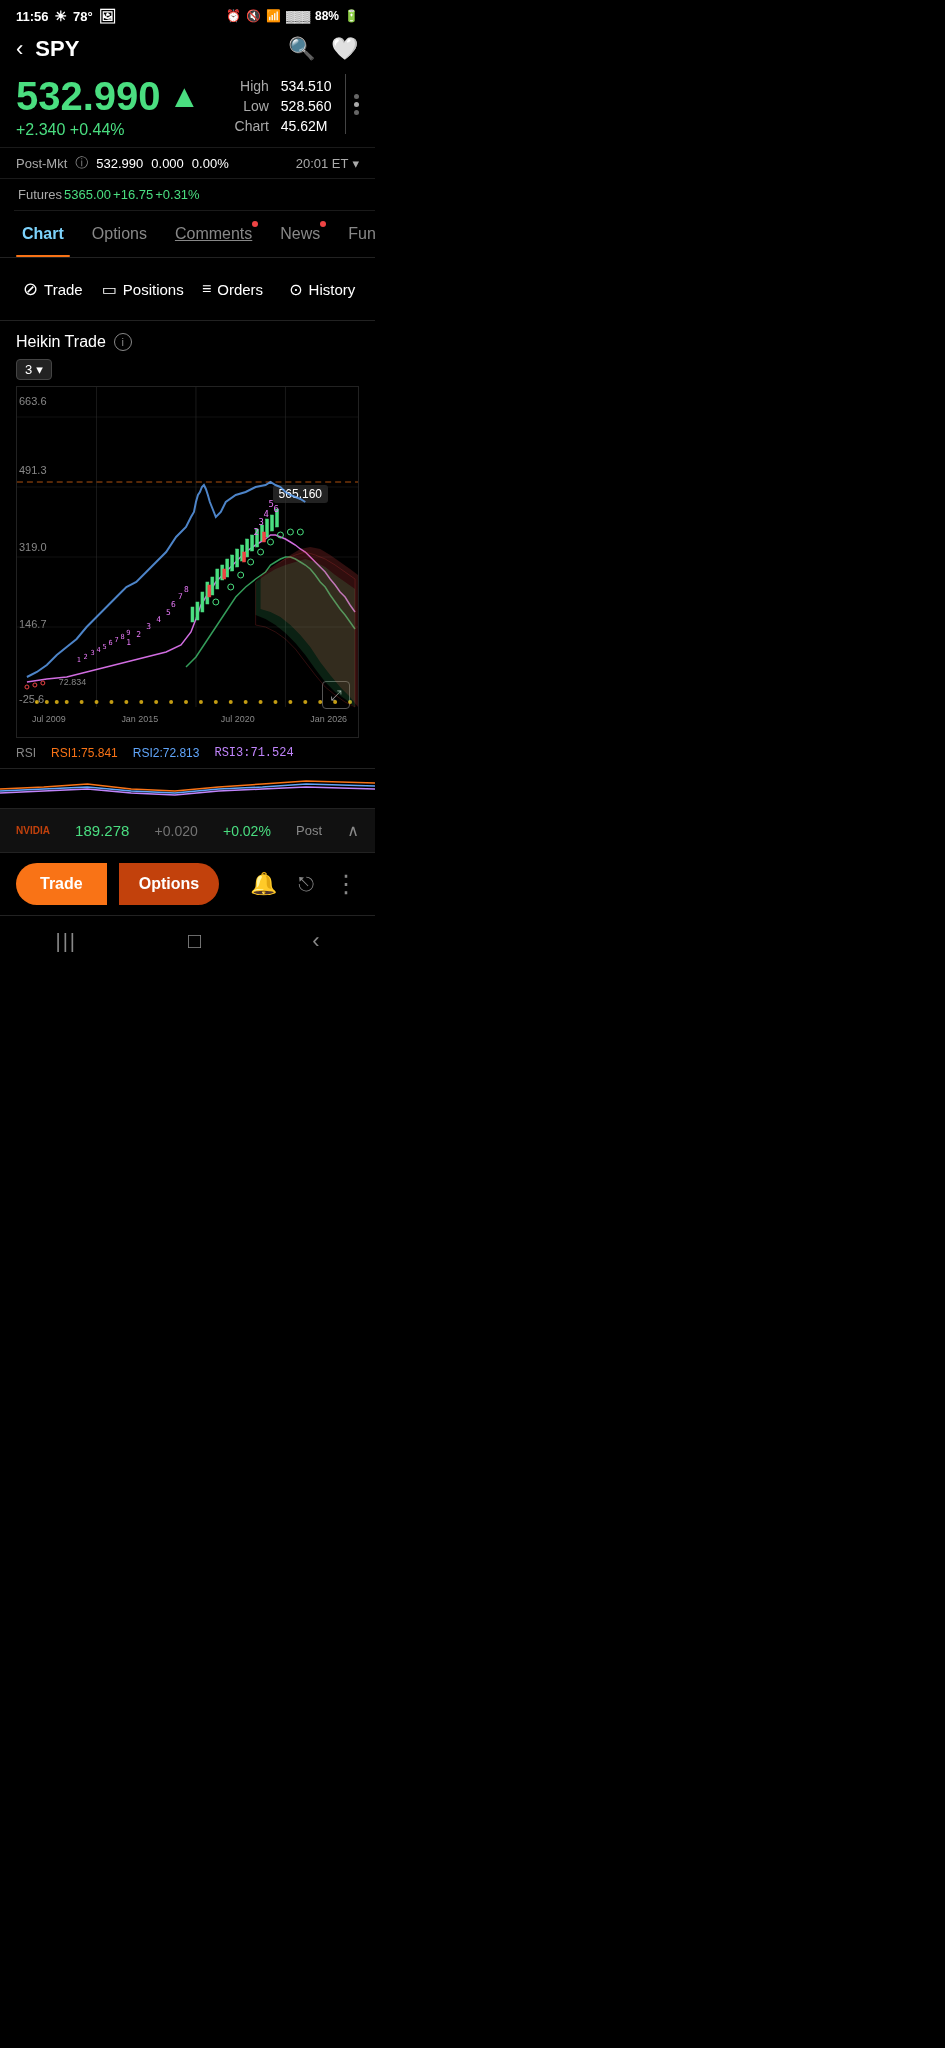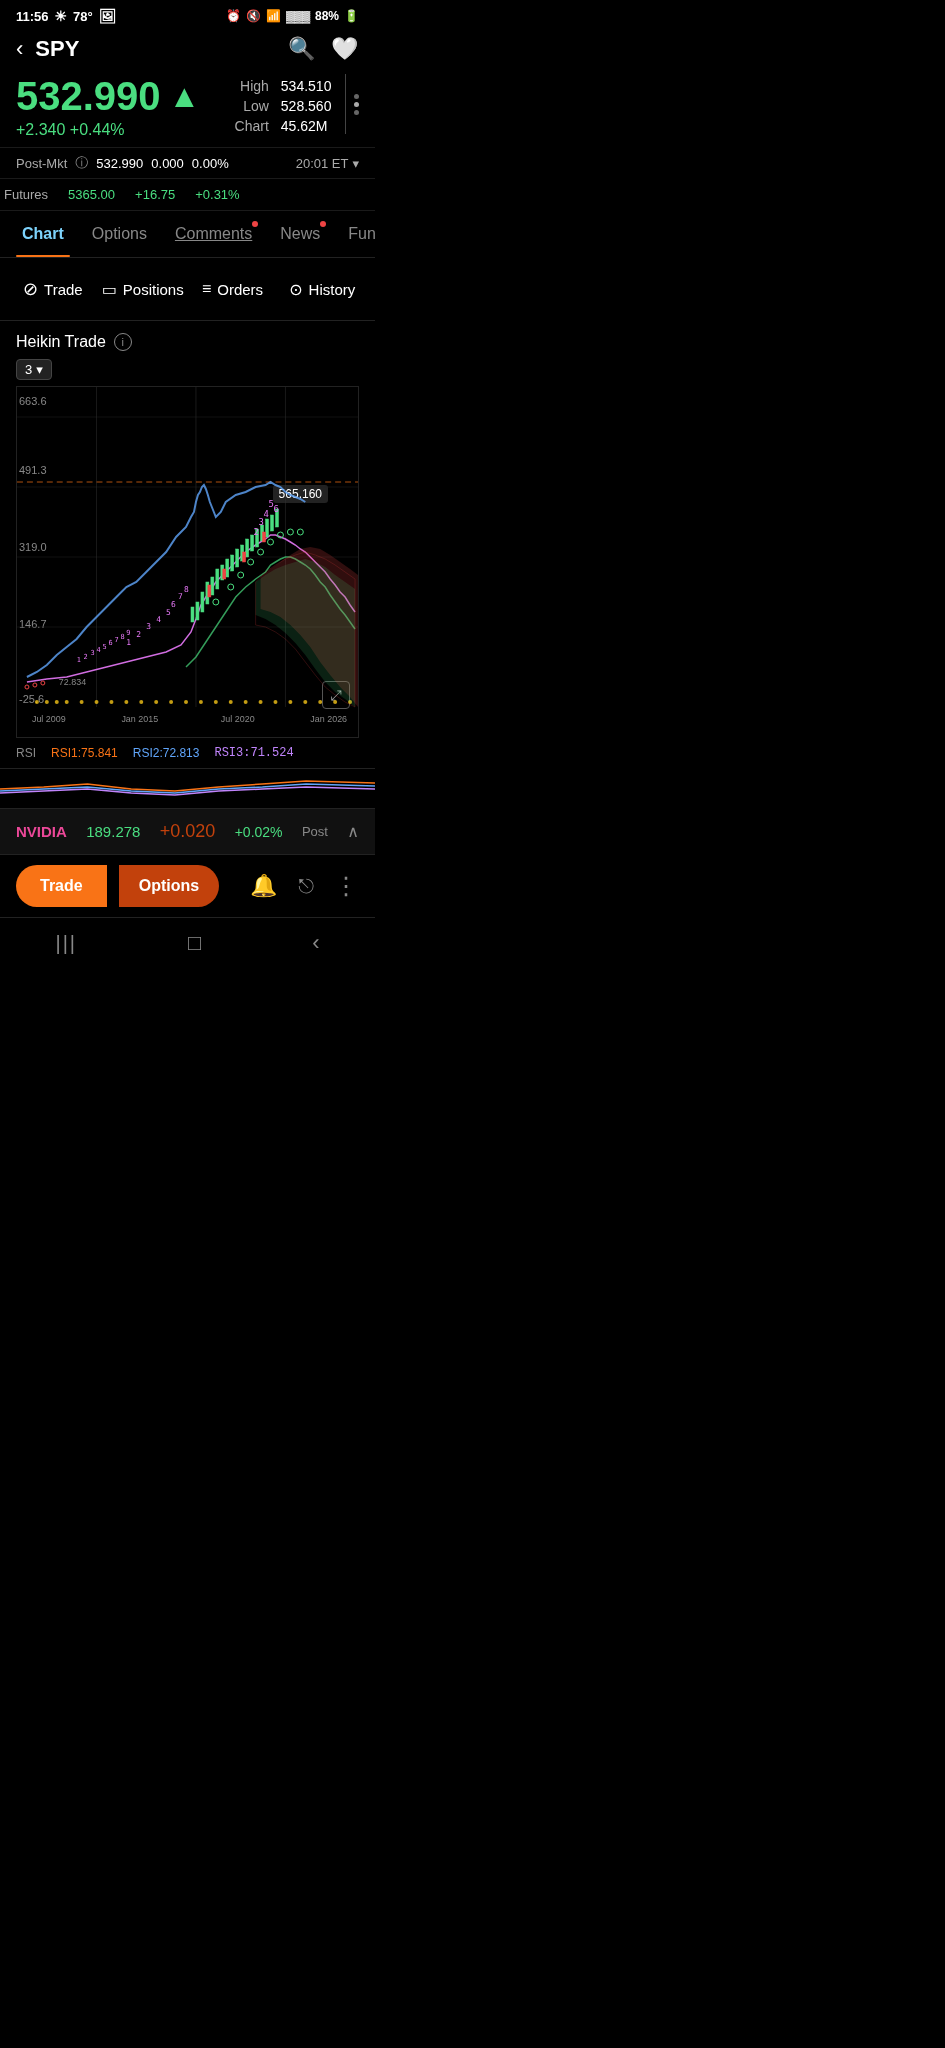--- a/index.html
+++ b/index.html
@@ -89,23 +89,24 @@
     .post-mkt-label { color: #aaa; }
     .post-mkt-value { color: #fff; }
     .post-mkt-change { color: #fff; }
     .post-mkt-time { color: #aaa; display: flex; align-items: center; gap: 4px; }
 
     
     .futures-bar {
       padding: 8px 4px;
       font-size: 13px;
       display: flex;
-      gap: 20px;
+      gap: 2px;
       align-items: center;
       border-bottom: 1px solid #1a1a1a;
+      margin-left: 14px;
     }
     .futures-label { color: #aaa; }
     .futures-value { color: #4ade80; }
     .futures-change { color: #4ade80; }
 
     
     .tabs {
       display: flex;
       padding: 0 8px;
       border-bottom: 1px solid #222;
@@ -224,23 +225,23 @@
 
     
     .bottom-ticker {
       display: flex;
       align-items: center;
       justify-content: space-between;
       padding: 12px 16px;
       background: #111;
       border-top: 1px solid #222;
     }
-    .bt-name { font-size: 15px; font-weight: 600; color: #ec4899; }
+    .bt-name { font-size: 10px; font-weight: 600; color: #c2410c; }
     .bt-price { font-size: 15px; color: #4ade80; }
-    .bt-change1 { font-size: 18px; color: #c2410c; }
+    .bt-change1 { font-size: 14px; color: #737373; }
     .bt-change2 { font-size: 14px; color: #4ade80; }
     .bt-label { font-size: 13px; color: #888; }
     .bt-chevron { font-size: 16px; color: #888; }
 
     
     .bottom-action {
       display: flex;
       align-items: center;
       padding: 10px 16px;
       gap: 12px;

